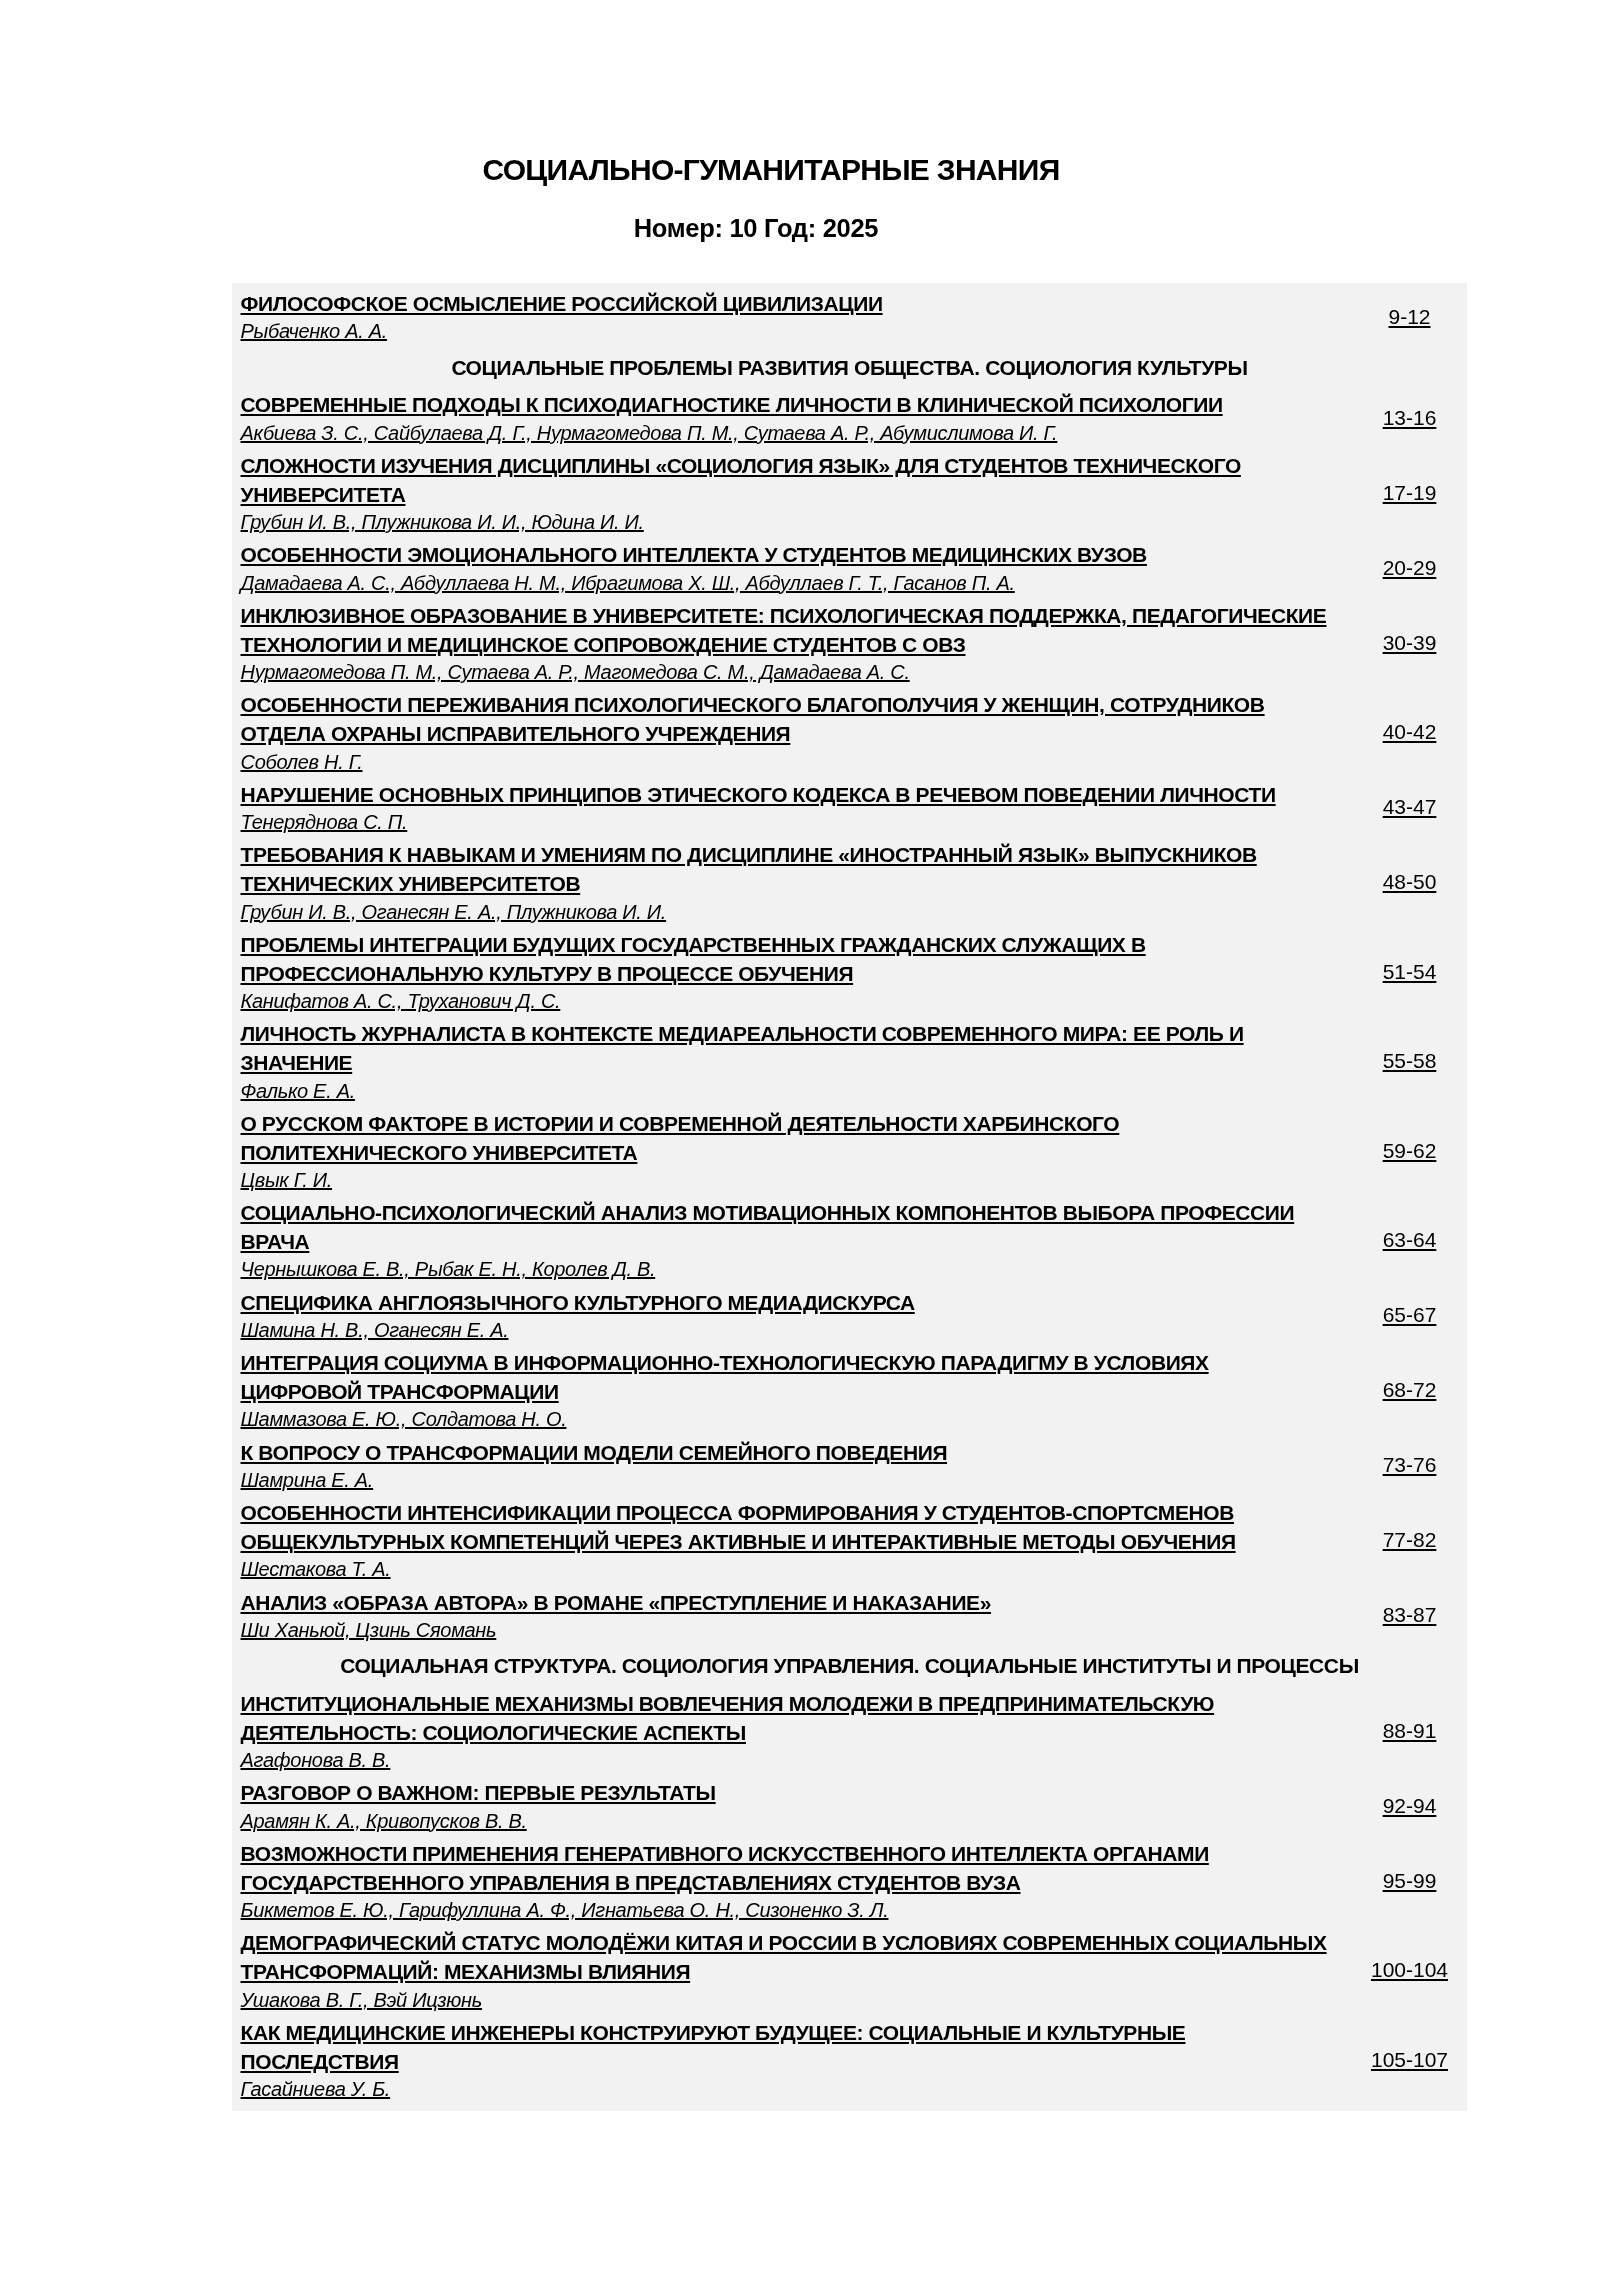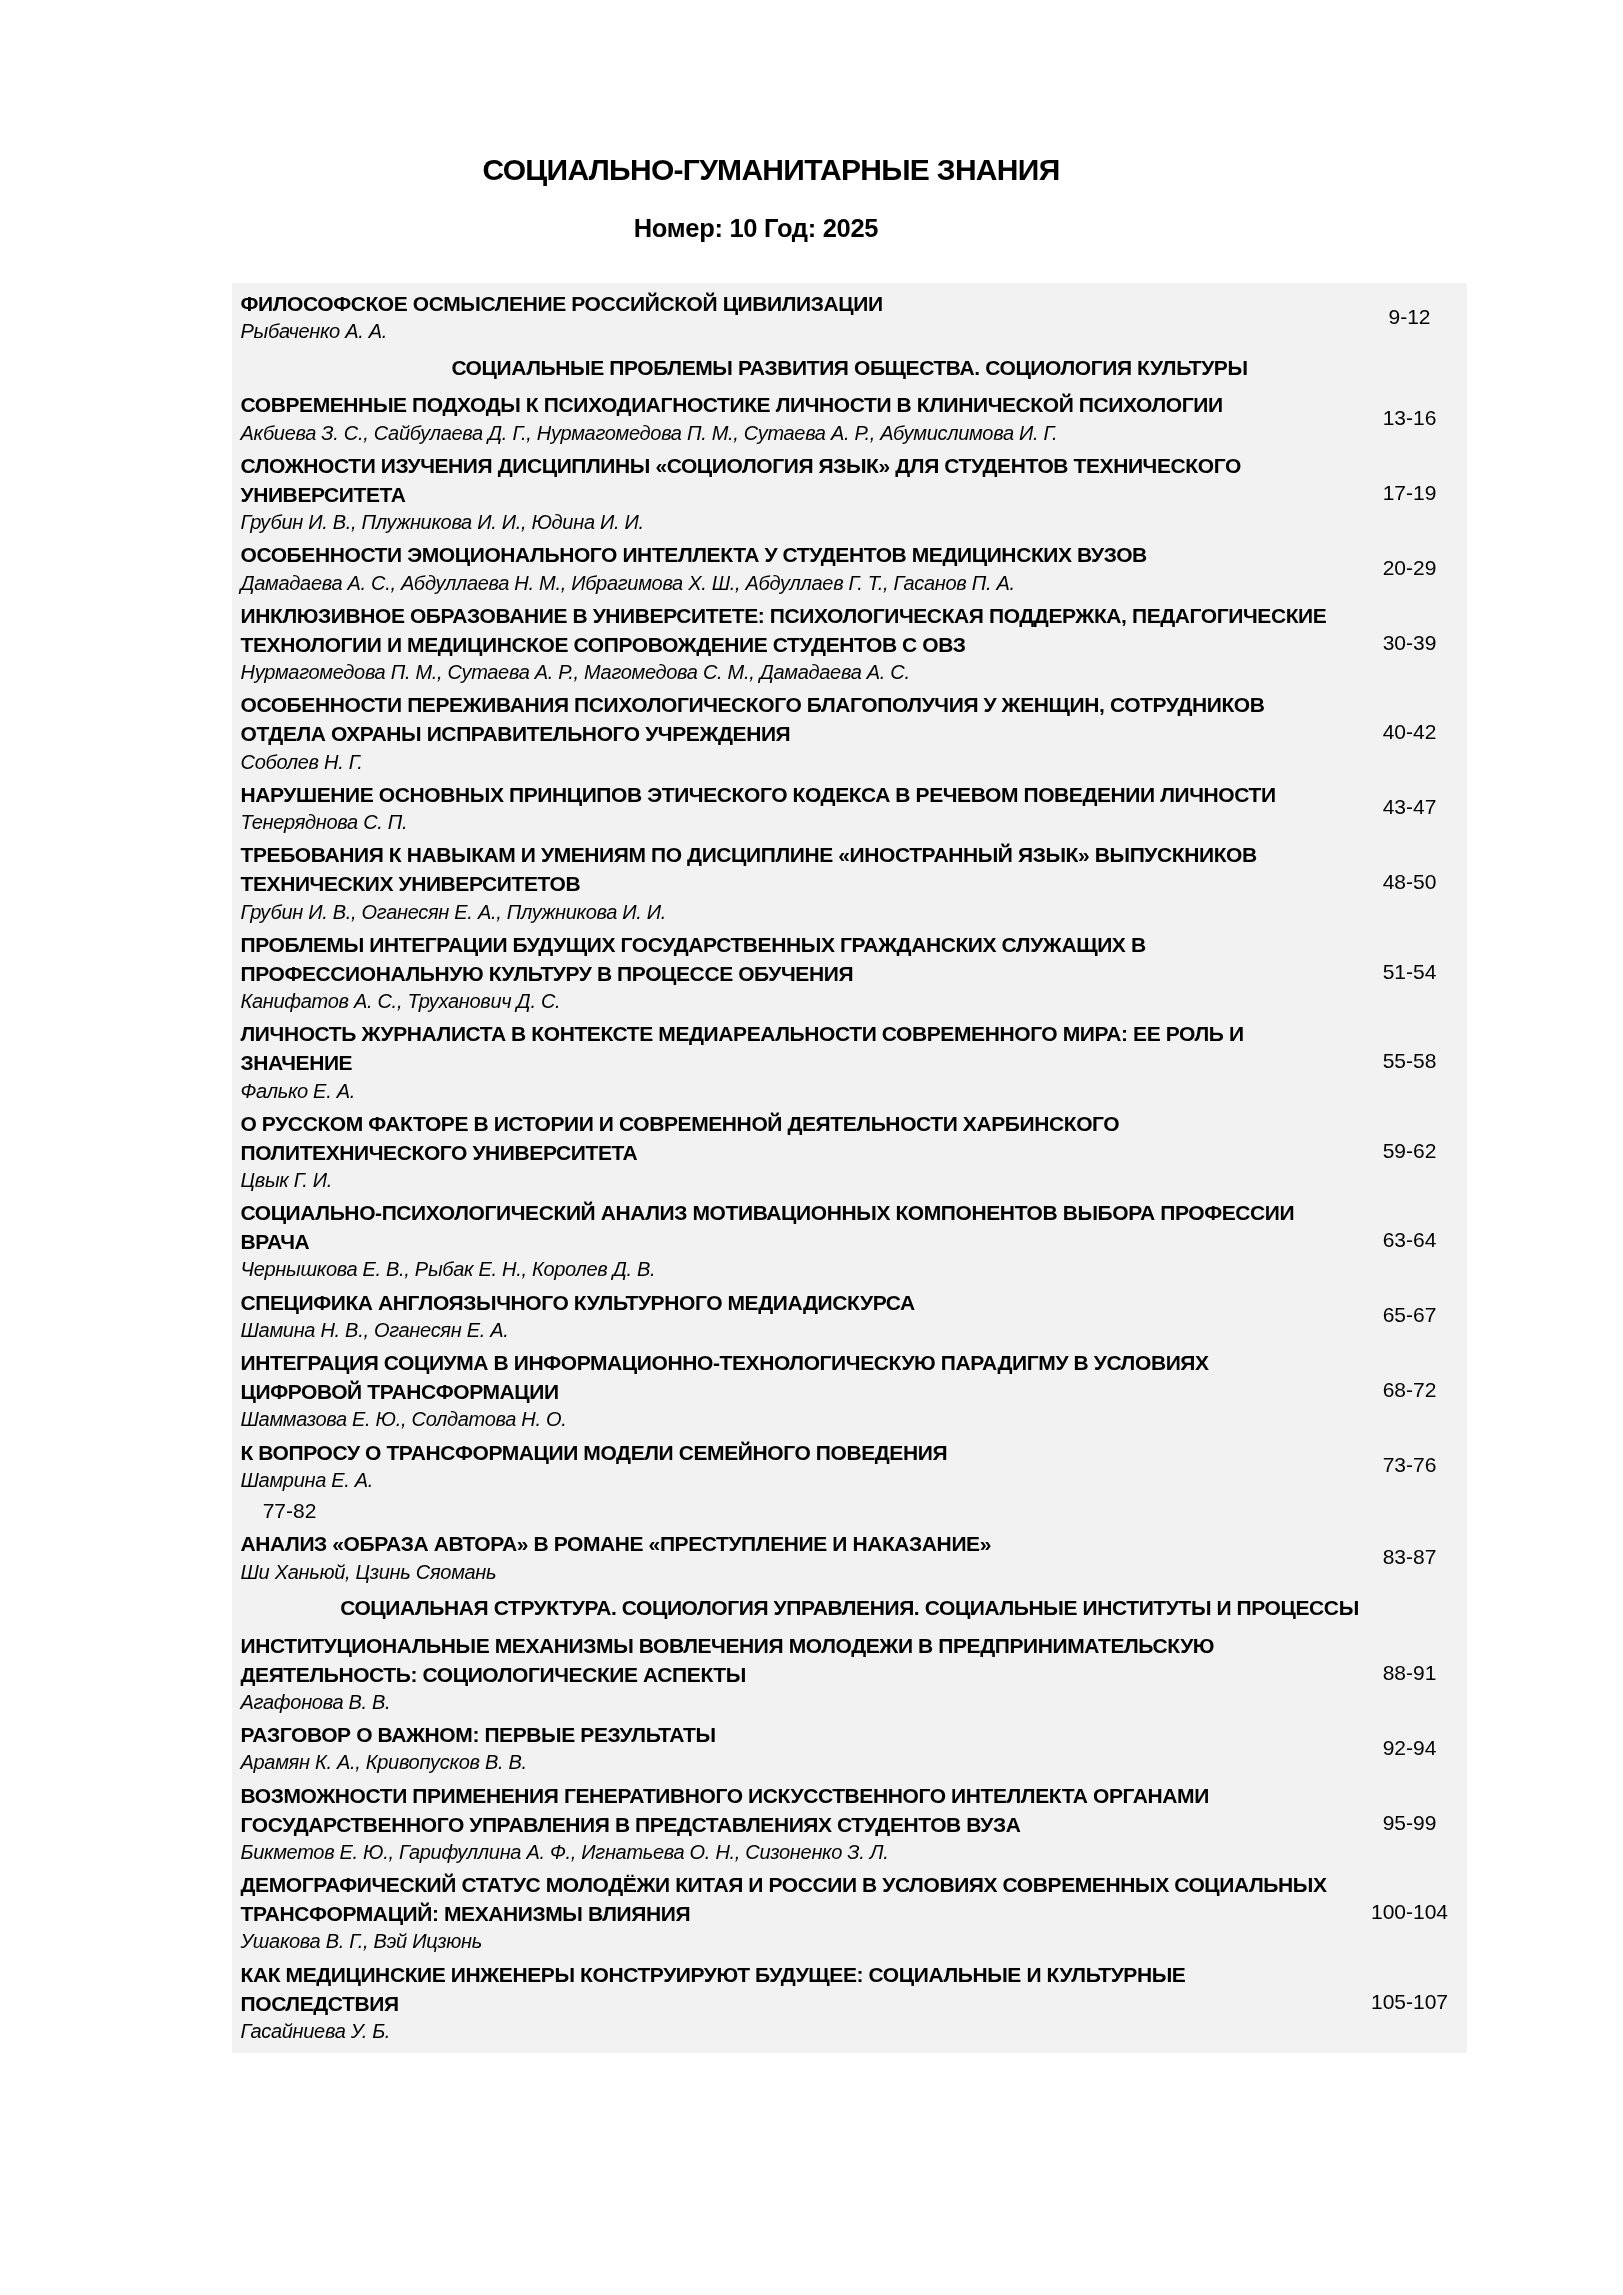--- a/index.html
+++ b/index.html
@@ -37,20 +37,21 @@
     line-height:33px;
     font-weight:700;
     letter-spacing:-0.3px;
     margin-top:23.6px;
   }
   
   .toc{
     margin:38px 156px 0 232px;   
     background:var(--row-bg);
     padding:3.9px 0 6.5px 0;
+    text-decoration:underline;
   }
   .row.article{
     display:flex;
     align-items:center;
     padding:2.6px 0;
   }
   .cell-main{
     flex:1 1 auto;
     min-width:0;
     padding-left:8.5px;
@@ -217,20 +218,24 @@
 
   <div class="row article">
     <div class="cell-main">
       <div class="title">К ВОПРОСУ О ТРАНСФОРМАЦИИ МОДЕЛИ СЕМЕЙНОГО ПОВЕДЕНИЯ</div>
       <div class="authors">Шамрина Е. А.</div>
     </div>
     <div class="cell-pages">73-76</div>
   </div>
 
   <div class="row article">
+    <div class="cell-main">
+      <div class="title">ОСОБЕННОСТИ ИНТЕНСИФИКАЦИИ ПРОЦЕССА ФОРМИРОВАНИЯ У СТУДЕНТОВ-СПОРТСМЕНОВ ОБЩЕКУЛЬТУРНЫХ КОМПЕТЕНЦИЙ ЧЕРЕЗ АКТИВНЫЕ И ИНТЕРАКТИВНЫЕ МЕТОДЫ ОБУЧЕНИЯ</div>
+      <div class="authors">Шестакова Т. А.</div>
+    </div>
     <div class="cell-pages">77-82</div>
   </div>
 
   <div class="row article">
     <div class="cell-main">
       <div class="title">АНАЛИЗ «ОБРАЗА АВТОРА» В РОМАНЕ «ПРЕСТУПЛЕНИЕ И НАКАЗАНИЕ»</div>
       <div class="authors">Ши Ханьюй, Цзинь Сяомань</div>
     </div>
     <div class="cell-pages">83-87</div>
   </div>

